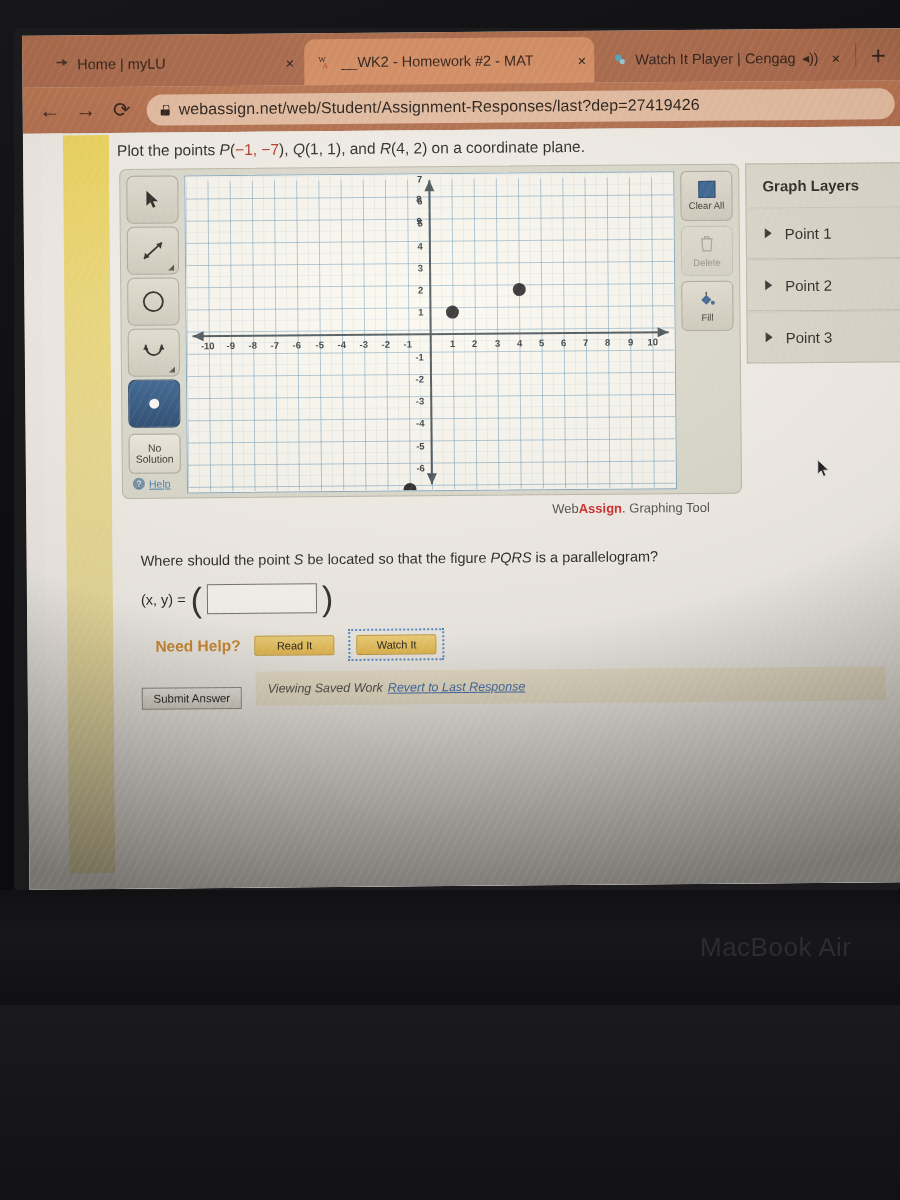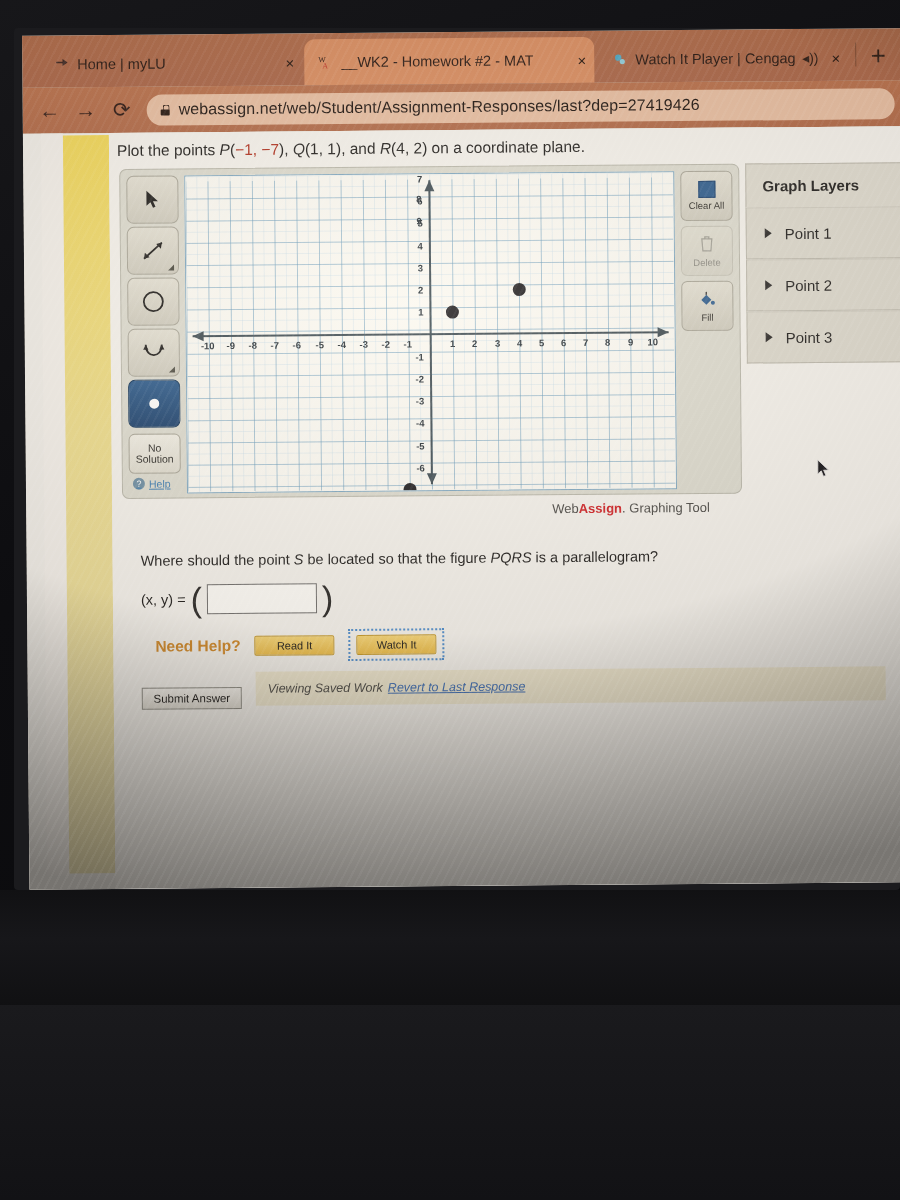--- a/index.html
+++ b/index.html
@@ -487,17 +487,18 @@
       <svg width="16" height="20" viewBox="0 0 16 20">
           <path d="M2 1 L2 15 L5.4 12 L7.6 17.5 L10 16.6 L7.8 11.3 L12.6 11.3 Z" fill="#14141a" stroke="#e8e8e8" stroke-width="0.8"></path>
         </svg>
     </span>
 
     <div id="tint"></div>
     <div id="glare"></div>
   </div>
 
   <div class="hinge"></div>
+  <div class="mbtext">MacBook Air</div>
   <div class="kbdeck">
     
     
   </div>
 </div>
 
 </body></html>

